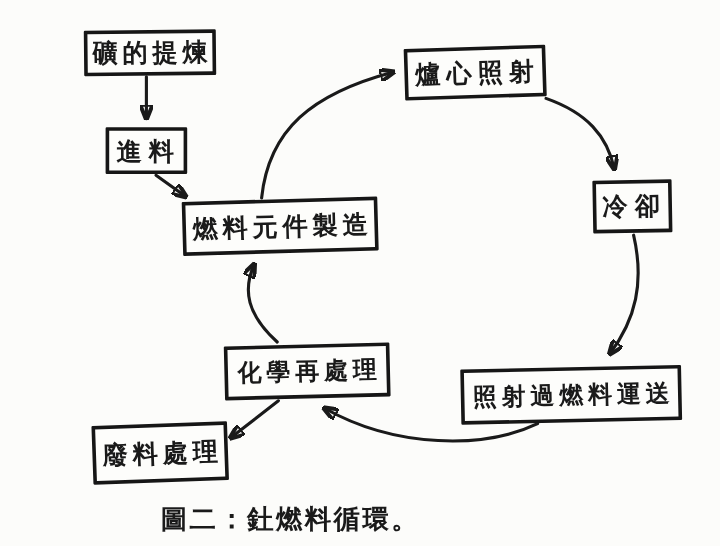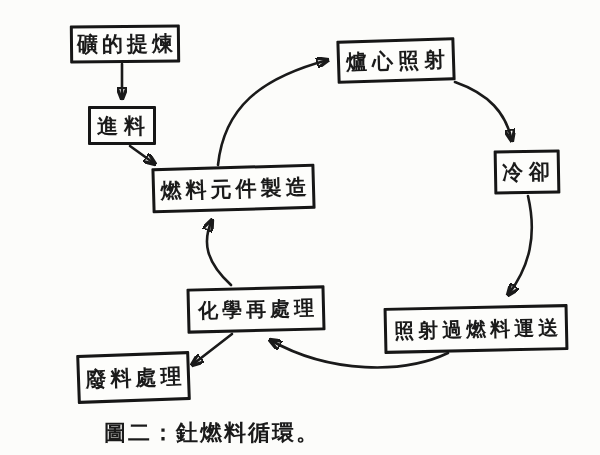--- a/index.html
+++ b/index.html
@@ -43,21 +43,21 @@
   .n-ore       { left: 70px;  top: 25px;  width: 110px; height: 38px; font-size: 21px; letter-spacing: 4px; transform: rotate(-0.6deg); }
   .n-feed      { left: 88px;  top: 106px; width: 68px;  height: 39px; font-size: 21px; letter-spacing: 6px; }
   .n-fab       { left: 152px; top: 166px; width: 163px; height: 45px; font-size: 21px; letter-spacing: 4px; transform: rotate(-1.6deg); }
   .n-core      { left: 337px; top: 39px;  width: 118px; height: 43px; font-size: 21px; letter-spacing: 5px; transform: rotate(-1.8deg); }
   .n-cool      { left: 494px; top: 150px; width: 66px;  height: 44px; font-size: 21px; letter-spacing: 6px; transform: rotate(-1deg); }
   .n-transport { left: 384px; top: 306px; width: 184px; height: 46px; font-size: 20px; letter-spacing: 4px; transform: rotate(-1.2deg); }
   .n-reproc    { left: 187px; top: 287px; width: 138px; height: 45px; font-size: 20px; letter-spacing: 4px; transform: rotate(-1.4deg); }
   .n-waste     { left: 77px;  top: 353px; width: 113px; height: 49px; font-size: 21px; letter-spacing: 4px; transform: rotate(-2deg); }
   .caption {
     position: absolute;
-    left: 104px;
+    left: 134px;
     top: 418px;
     font-size: 22px;
     font-weight: 700;
     letter-spacing: 2px;
     white-space: nowrap;
   }
 </style>
 </head>
 <body>
 

